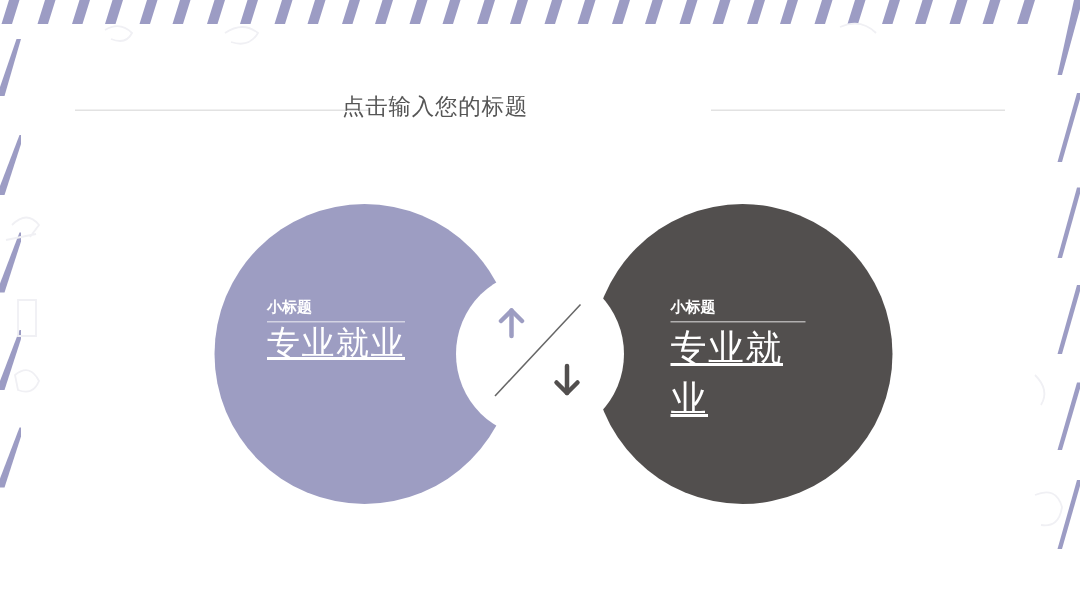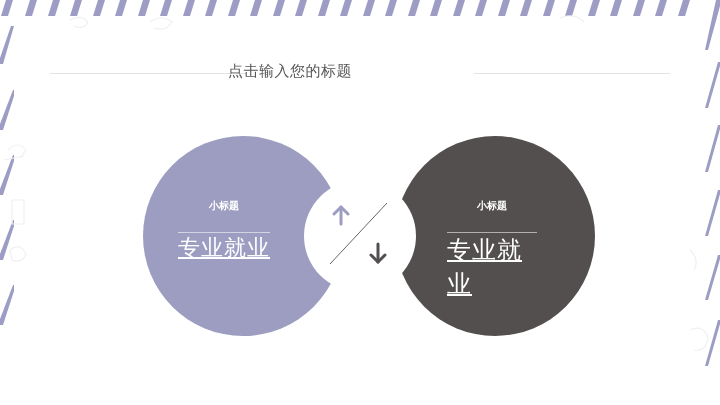--- a/index.html
+++ b/index.html
@@ -8,21 +8,21 @@
     font-family: "DejaVu Sans", "Liberation Sans", sans-serif; position: relative;
   }
   .frame { position: absolute; inset: 0; pointer-events: none; }
   .title-line { position: absolute; top: 73px; height: 1px; background: #e2e2e2; }
   .title-text {
     position: absolute; top: 62px; left: 0; width: 580px; text-align: center;
     font-size: 15px; color: #555555; letter-spacing: 0.5px;
   }
   .diagram { position: absolute; left: 0; top: 0; width: 720px; height: 405px; }
   .label-block { position: absolute; color: #ffffff; }
-  .label-sub { font-size: 10px; font-weight: bold; line-height: 12px; padding-bottom: 20px; border-bottom: 1px solid rgba(255,255,255,0.55); text-align: center; }
+  .label-sub { font-size: 10px; font-weight: bold; line-height: 12px; padding-bottom: 2px; border-bottom: 1px solid rgba(255,255,255,0.55); }
   .label-main { font-size: 22px; line-height: 30px; letter-spacing: 1px; text-decoration: underline; }
 </style>
 </head>
 <body>
 
 <svg class="frame" width="720" height="405" viewBox="0 0 720 405">
   <g fill="#9c9cc4">
 
     <polygon points="6,0 13,0 8,16 1,16"></polygon>
     <polygon points="30,0 37,0 32,16 25,16"></polygon>

